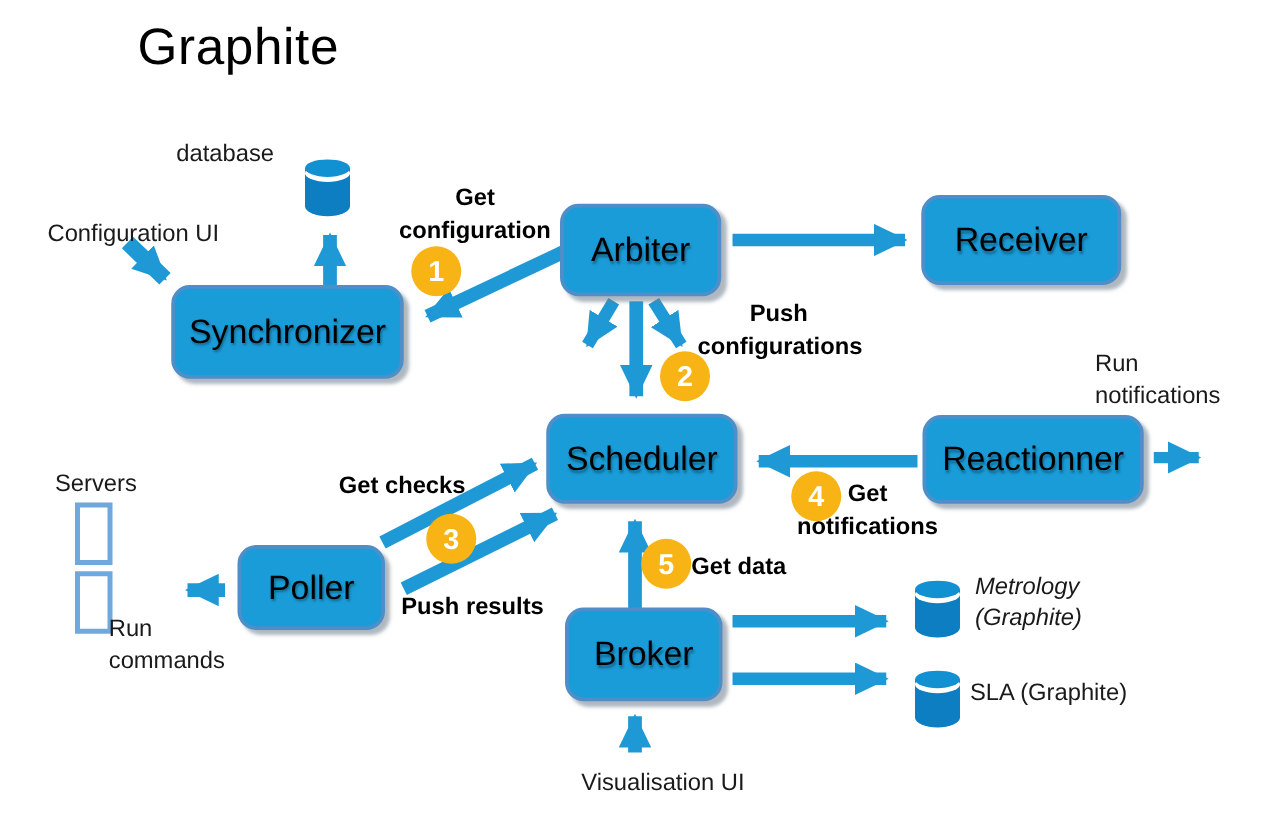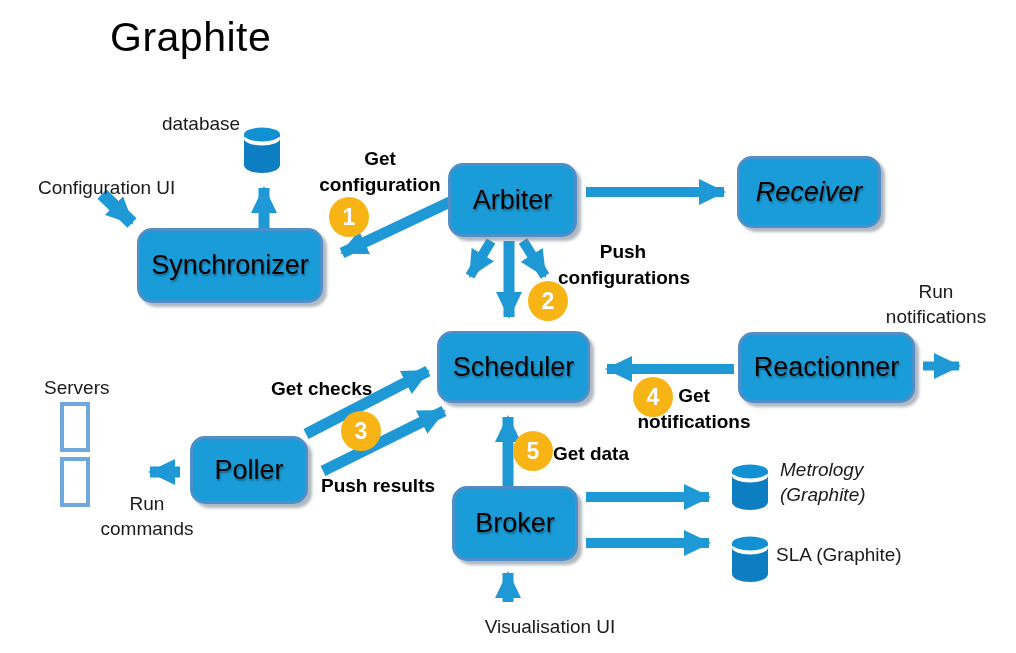--- a/index.html
+++ b/index.html
@@ -6,21 +6,21 @@
   .stage{position:relative;width:1016px;height:653px;background:#ffffff;overflow:hidden;
          font-family:"Liberation Sans",sans-serif;}
   .title{position:absolute;left:110px;top:14px;font-size:41px;color:#000;letter-spacing:0.5px;}
   svg.arrows{position:absolute;left:0;top:0;width:1016px;height:653px;z-index:1;pointer-events:none;}
   svg.arrows line{stroke:#1f99d5;}
   svg.arrows .ah{fill:#1f99d5;}
   .node{position:absolute;z-index:2;background:#1a9cd8;border:3px solid #4e8fc9;border-radius:15px;
         box-shadow:4px 4px 3px rgba(110,125,140,0.55);display:flex;align-items:center;justify-content:center;
         color:#000000;font-size:27px;text-shadow:1px 2px 2px rgba(0,0,0,0.35);box-sizing:border-box;}
   .lbl{position:absolute;z-index:3;color:#1a1a1a;font-size:19px;line-height:1.32;}
-  .lbl.center{text-align:center;}
+  .lbl.center{}
   .flow{position:absolute;z-index:3;color:#000000;font-weight:bold;font-size:19px;line-height:1.35;}
   .flow.center{text-align:center;}
   .flow.nowrap{white-space:nowrap;}
   .badge{position:absolute;z-index:4;width:40px;height:40px;border-radius:50%;background:#f8b314;
          color:#fff;font-weight:bold;font-size:23px;display:flex;align-items:center;justify-content:center;}
   .cyl{position:absolute;z-index:2;}
   .server{position:absolute;z-index:2;width:22px;height:42px;background:#fff;border:4px solid #6fa8dc;}
 </style>
 </head>
 <body>
@@ -52,21 +52,21 @@
     <line x1="586" y1="497" x2="709" y2="497" stroke-width="10" marker-end="url(#ah)"></line>
     <line x1="586" y1="543" x2="709" y2="543" stroke-width="10" marker-end="url(#ah)"></line>
   </svg>
 
   <div class="node" style="left:137px;top:228px;width:186px;height:75px;">
     <span>Synchronizer</span>
   </div>
   <div class="node" style="left:448px;top:163px;width:129px;height:74px;">
     <span>Arbiter</span>
   </div>
-  <div class="node" style="left:737px;top:156px;width:144px;height:72px;font-style:italic;">
+  <div class="node" style="left:737px;top:156px;width:160px;height:72px;">
     <span>Receiver</span>
   </div>
   <div class="node" style="left:437px;top:331px;width:153px;height:72px;">
     <span>Scheduler</span>
   </div>
   <div class="node" style="left:738px;top:332px;width:177px;height:71px;">
     <span>Reactionner</span>
   </div>
   <div class="node" style="left:190px;top:436px;width:118px;height:68px;">
     <span>Poller</span>

